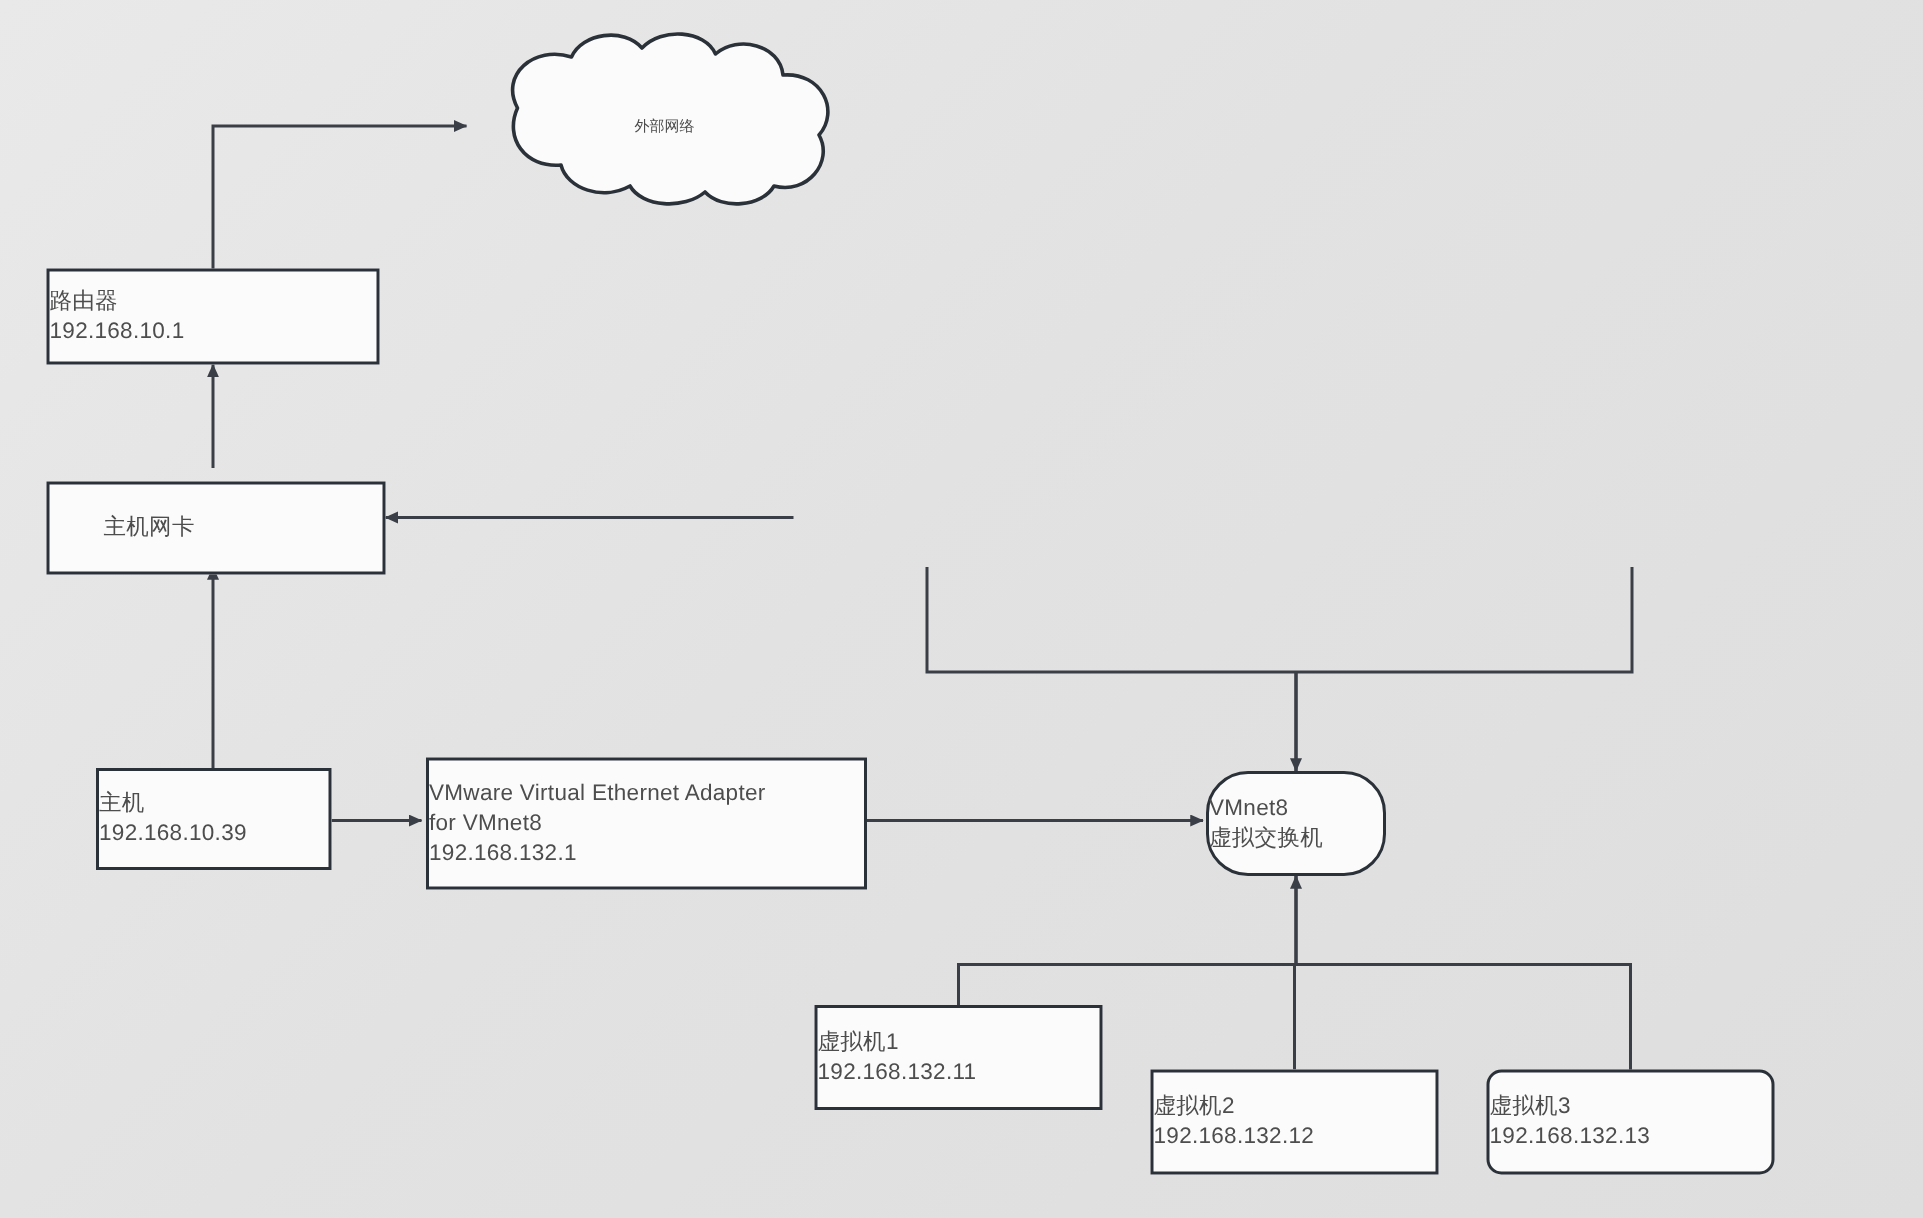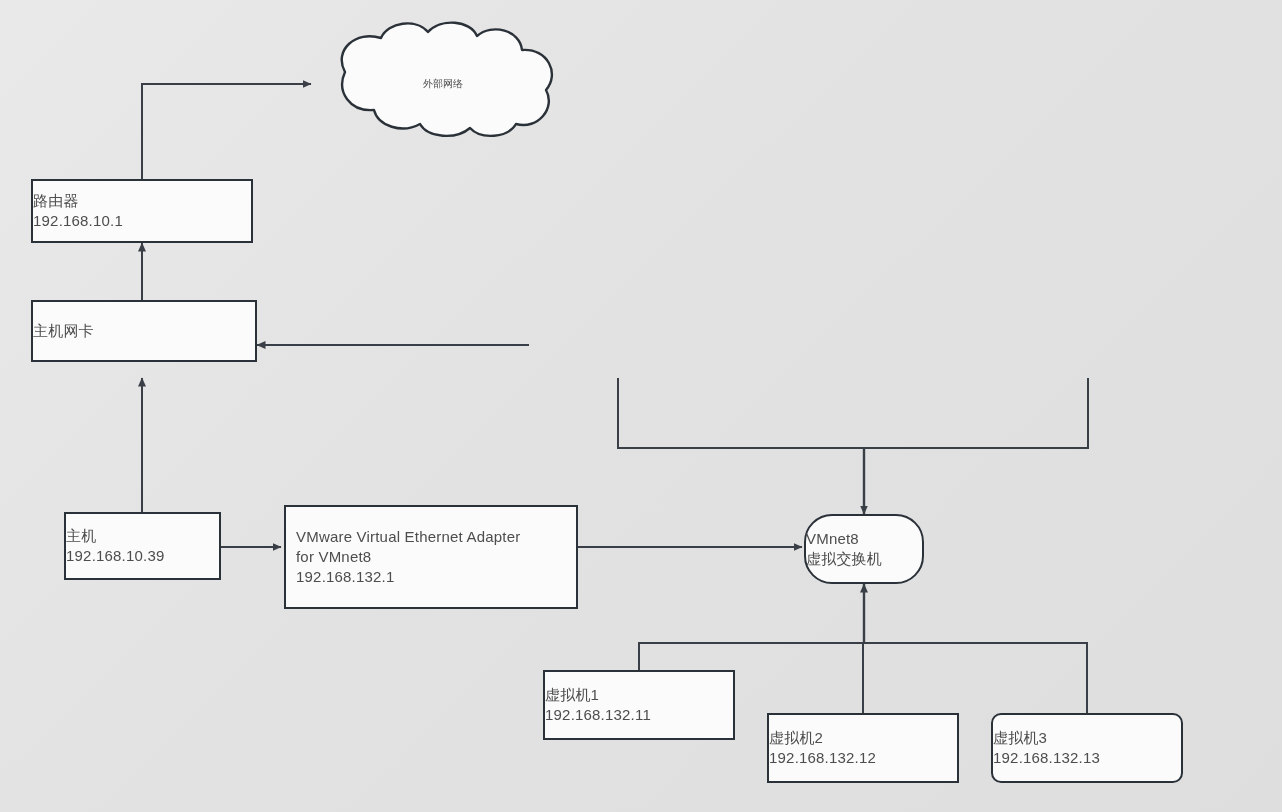--- a/index.html
+++ b/index.html
@@ -92,32 +92,32 @@
     <line x1="864" y1="643" x2="864" y2="584" stroke="#3a3f47" stroke-width="2.4" marker-end="url(#arr)"></line>
   </svg>
 
   <div class="cloud-label" style="left:338px; top:77px; width:210px;">外部网络</div>
 
   <div class="node" style="left:31px; top:179px; width:222px; height:64px;">
     <span class="ln">路由器</span>
     <span class="ln">192.168.10.1</span>
   </div>
 
-  <div class="node" style="left:31px; top:300px; width:226px; height:62px;">
+  <div class="node" style="left:31px; top:321px; width:226px; height:62px;padding-left:36px;">
     <span class="ln">主机网卡</span>
   </div>
 
 
 
   <div class="node" style="left:64px; top:512px; width:157px; height:68px;">
     <span class="ln">主机</span>
     <span class="ln">192.168.10.39</span>
   </div>
 
-  <div class="node" style="left:284px; top:505px; width:294px; height:104px;padding-left:10px;">
+  <div class="node" style="left:284px; top:505px; width:294px; height:88px;">
     <span class="ln">VMware Virtual Ethernet Adapter</span>
     <span class="ln">for VMnet8</span>
     <span class="ln">192.168.132.1</span>
   </div>
 
   <div class="node" style="left:804px; top:514px; width:120px; height:70px;border-radius:28px;">
     <span class="ln">VMnet8</span>
     <span class="ln">虚拟交换机</span>
   </div>
 

